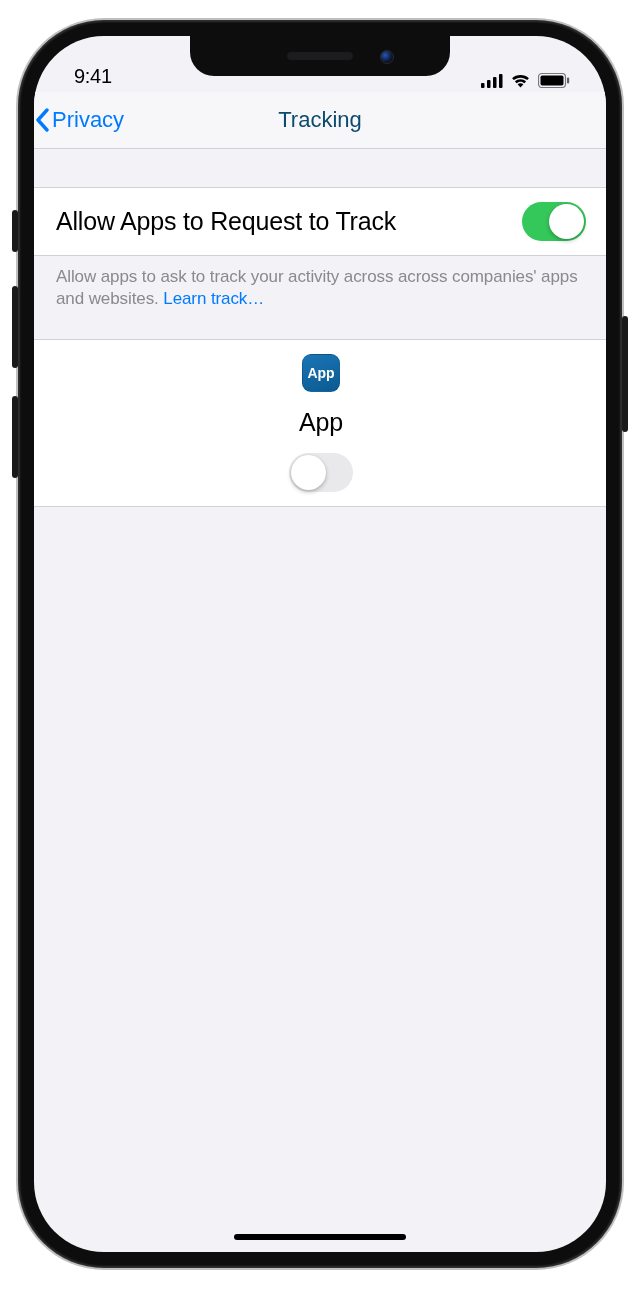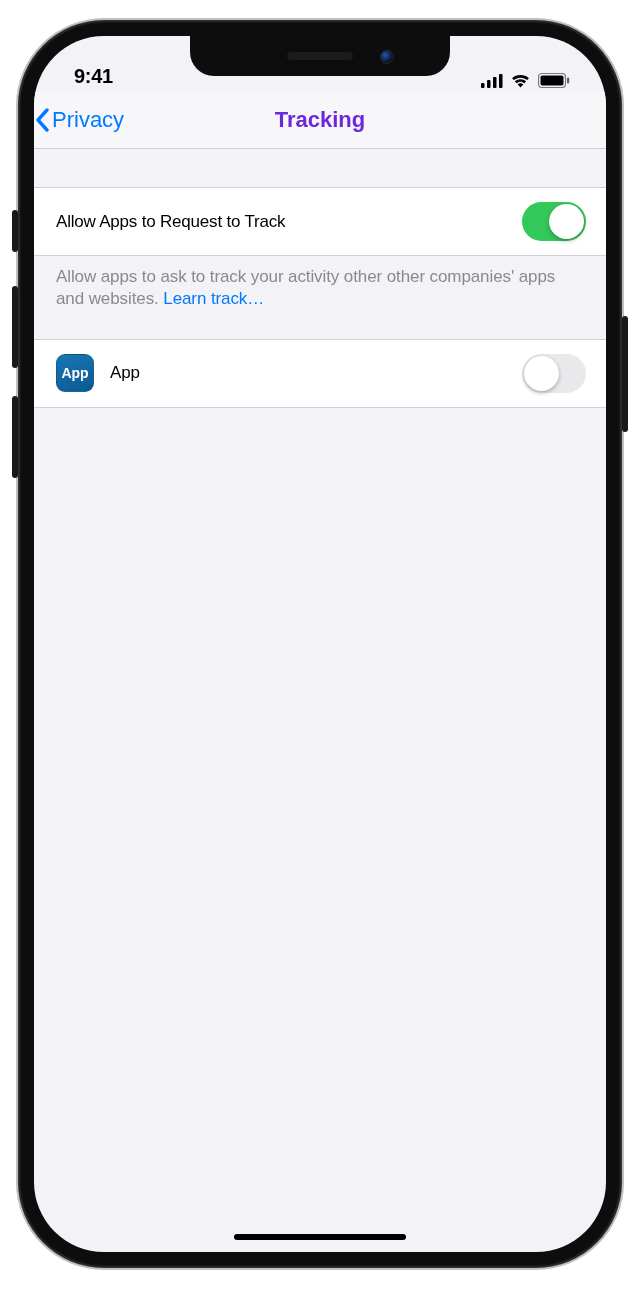--- a/index.html
+++ b/index.html
@@ -84,21 +84,21 @@
       height: 56px;
       display: flex;
       justify-content: space-between;
       align-items: flex-end;
       padding: 0 36px 4px 40px;
       position: relative;
       z-index: 5;
     }
     .status-time {
       font-size: 20px;
-      font-weight: 700;
+      font-weight: 400;
       letter-spacing: -0.3px;
       color: #000;
     }
     .status-icons {
       display: flex;
       align-items: center;
       gap: 7px;
     }
 
     
@@ -115,22 +115,22 @@
       align-items: center;
       gap: 2px;
       color: #007aff;
       font-size: 22px;
       position: absolute;
       left: 0;
     }
     .nav-title {
       margin: 0 auto;
       font-size: 22px;
-      font-weight: 700;
-      color: #6d28d9;
+      font-weight: 400;
+      color: #0c4a6e;
     }
 
     .divider {
       height: 1px;
       background: #d1d1d6;
     }
 
     
     .content {
       padding-top: 38px;
@@ -141,26 +141,27 @@
       background: #fff;
       padding: 14px 20px 14px 22px;
       display: flex;
       align-items: center;
       gap: 16px;
       border-top: 0.5px solid #d1d1d6;
       border-bottom: 0.5px solid #d1d1d6;
     }
     .row-label {
       flex: 1;
-      font-size: 17px;
+      font-size: 25px;
       color: #000;
       letter-spacing: -0.2px;
     }
     .app-row {
       margin-top: 0;
+      flex-direction: column;
     }
     .app-icon {
       width: 38px;
       height: 38px;
       border-radius: 9px;
       background: linear-gradient(160deg, #1a76b6, #0b5a90);
       display: flex;
       align-items: center;
       justify-content: center;
       color: #fff;
@@ -267,21 +268,21 @@
     <div class="divider"></div>
 
     <div class="content">
 
       <div class="row">
         <div class="row-label">Allow Apps to Request to Track</div>
         <div class="toggle on"></div>
       </div>
 
       <p class="footer-text">
-        <span>Allow apps to ask to track your activity other other companies' apps and websites. </span><a href="#">Learn track…</a>
+        <span>Allow apps to ask to track your activity across across companies' apps and websites. </span><a href="#">Learn track…</a>
       </p>
 
       <div class="row app-row">
         <div class="app-icon">App</div>
         <div class="row-label">App</div>
         <div class="toggle off"></div>
       </div>
     </div>
 
     <div class="home-indicator"></div>

